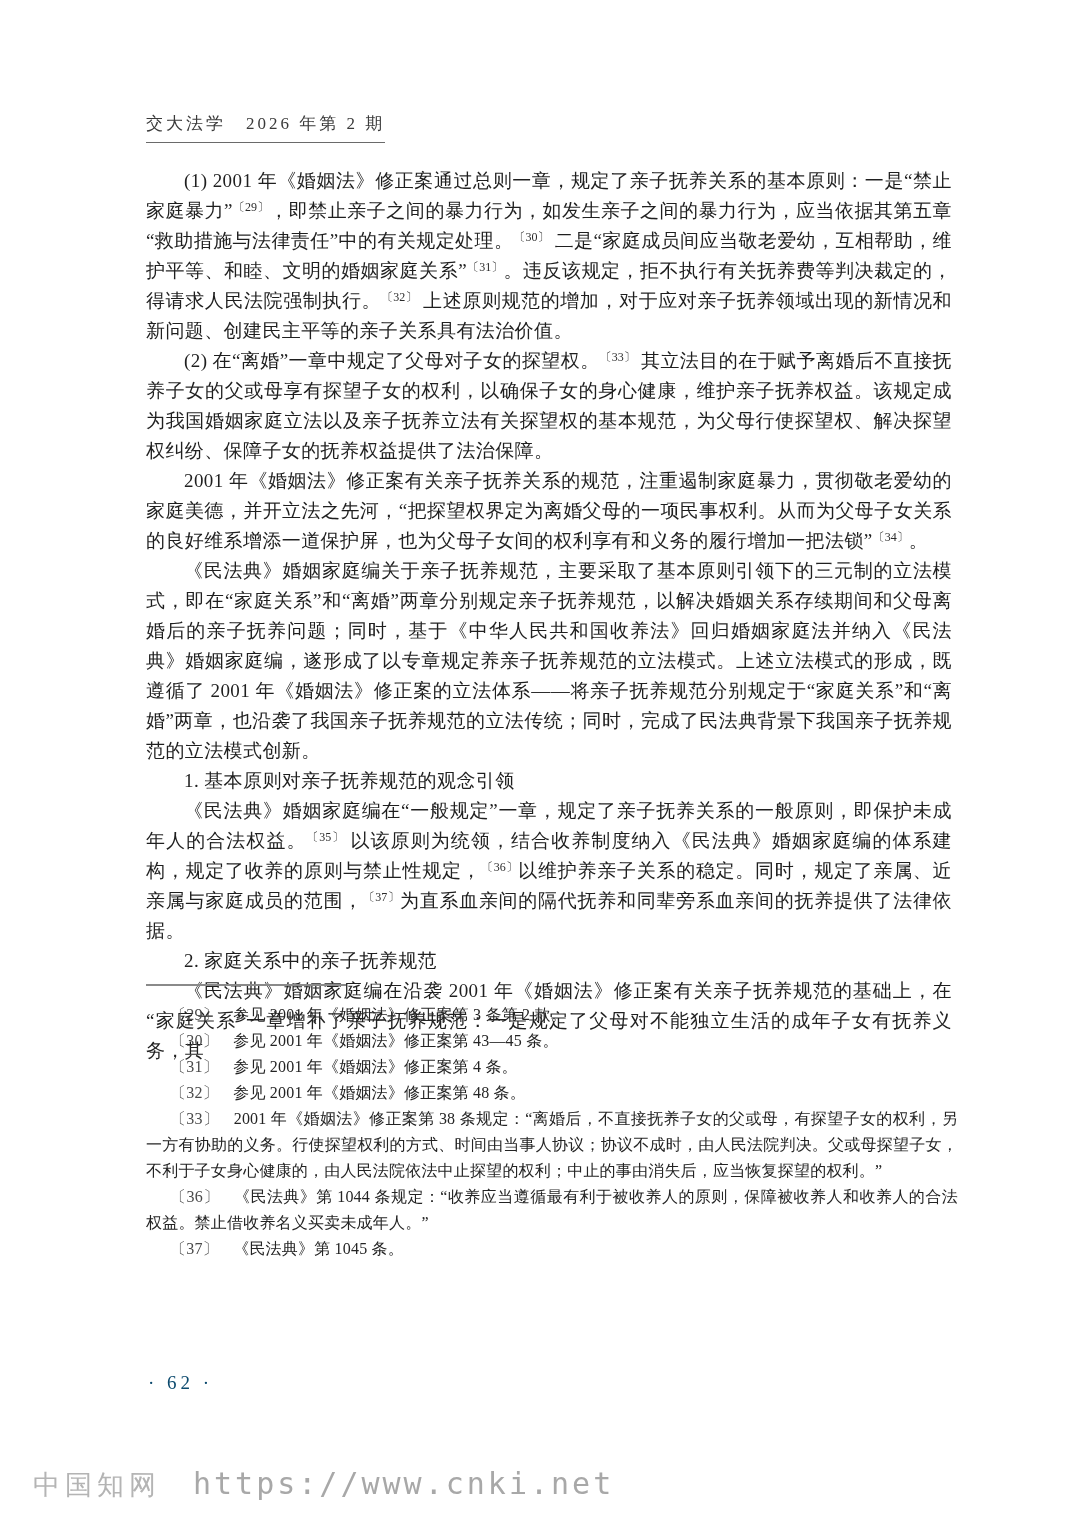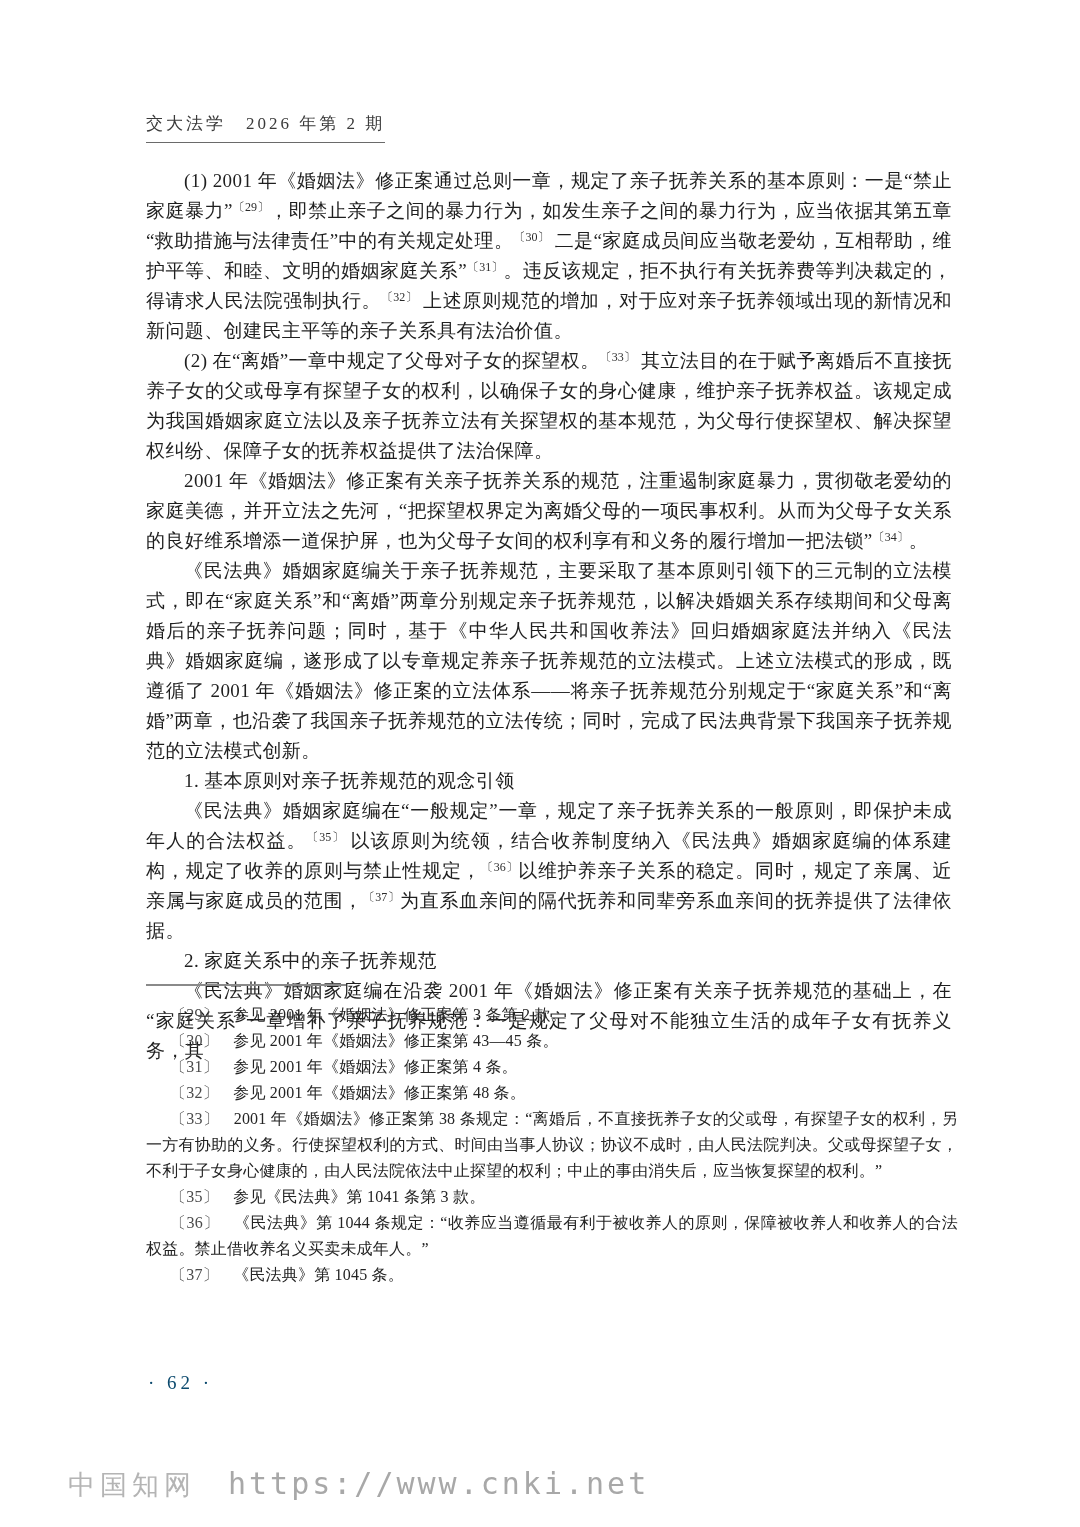--- a/index.html
+++ b/index.html
@@ -53,21 +53,20 @@
   .fn-label { color:#4a4a4a; margin-right:0.9em; }
   .page-number {
     position:absolute; top:1372px; left:148px;
     font-size:19px; letter-spacing:4px; color:#0c4a6e;
     white-space:nowrap;
   }
   .watermark {
     position:absolute; top:1466px; left:33px;
     display:flex; align-items:baseline; gap:32px;
     white-space:nowrap;
-    margin-left:35px;
   }
   .wm-site {
     font-size:27px; letter-spacing:5px; color:#b4b4b4;
     font-family:"Liberation Serif","DejaVu Serif",serif;
   }
   .wm-url {
     font-size:30px; letter-spacing:3px; color:#a8a8a8;
     font-family:"DejaVu Sans Mono","Liberation Mono",monospace;
   }
 </style>
@@ -90,21 +89,20 @@
     </div>
 
   <div class="footnote-area">
     <div class="fn-divider"></div>
     <div id="footnote-list">
         <p class="footnote"><span class="fn-label">〔29〕</span><span>参见 2001 年《婚姻法》修正案第 3 条第 2 款。</span></p>
         <p class="footnote"><span class="fn-label">〔30〕</span><span>参见 2001 年《婚姻法》修正案第 43—45 条。</span></p>
         <p class="footnote"><span class="fn-label">〔31〕</span><span>参见 2001 年《婚姻法》修正案第 4 条。</span></p>
         <p class="footnote"><span class="fn-label">〔32〕</span><span>参见 2001 年《婚姻法》修正案第 48 条。</span></p>
         <p class="footnote"><span class="fn-label">〔33〕</span><span>2001 年《婚姻法》修正案第 38 条规定：“离婚后，不直接抚养子女的父或母，有探望子女的权利，另一方有协助的义务。行使探望权利的方式、时间由当事人协议；协议不成时，由人民法院判决。父或母探望子女，不利于子女身心健康的，由人民法院依法中止探望的权利；中止的事由消失后，应当恢复探望的权利。”</span></p>
-        <p class="footnote"><span class="fn-label">〔35〕</span><span>参见《民法典》第 1041 条第 3 款。</span></p>
         <p class="footnote"><span class="fn-label">〔36〕</span><span>《民法典》第 1044 条规定：“收养应当遵循最有利于被收养人的原则，保障被收养人和收养人的合法权益。禁止借收养名义买卖未成年人。”</span></p>
         <p class="footnote"><span class="fn-label">〔37〕</span><span>《民法典》第 1045 条。</span></p>
       </div>
   </div>
 
   <div class="page-number">· 62 ·</div>
 
   <div class="watermark">
     <span class="wm-site">中国知网</span>
     <span class="wm-url">https://www.cnki.net</span>

